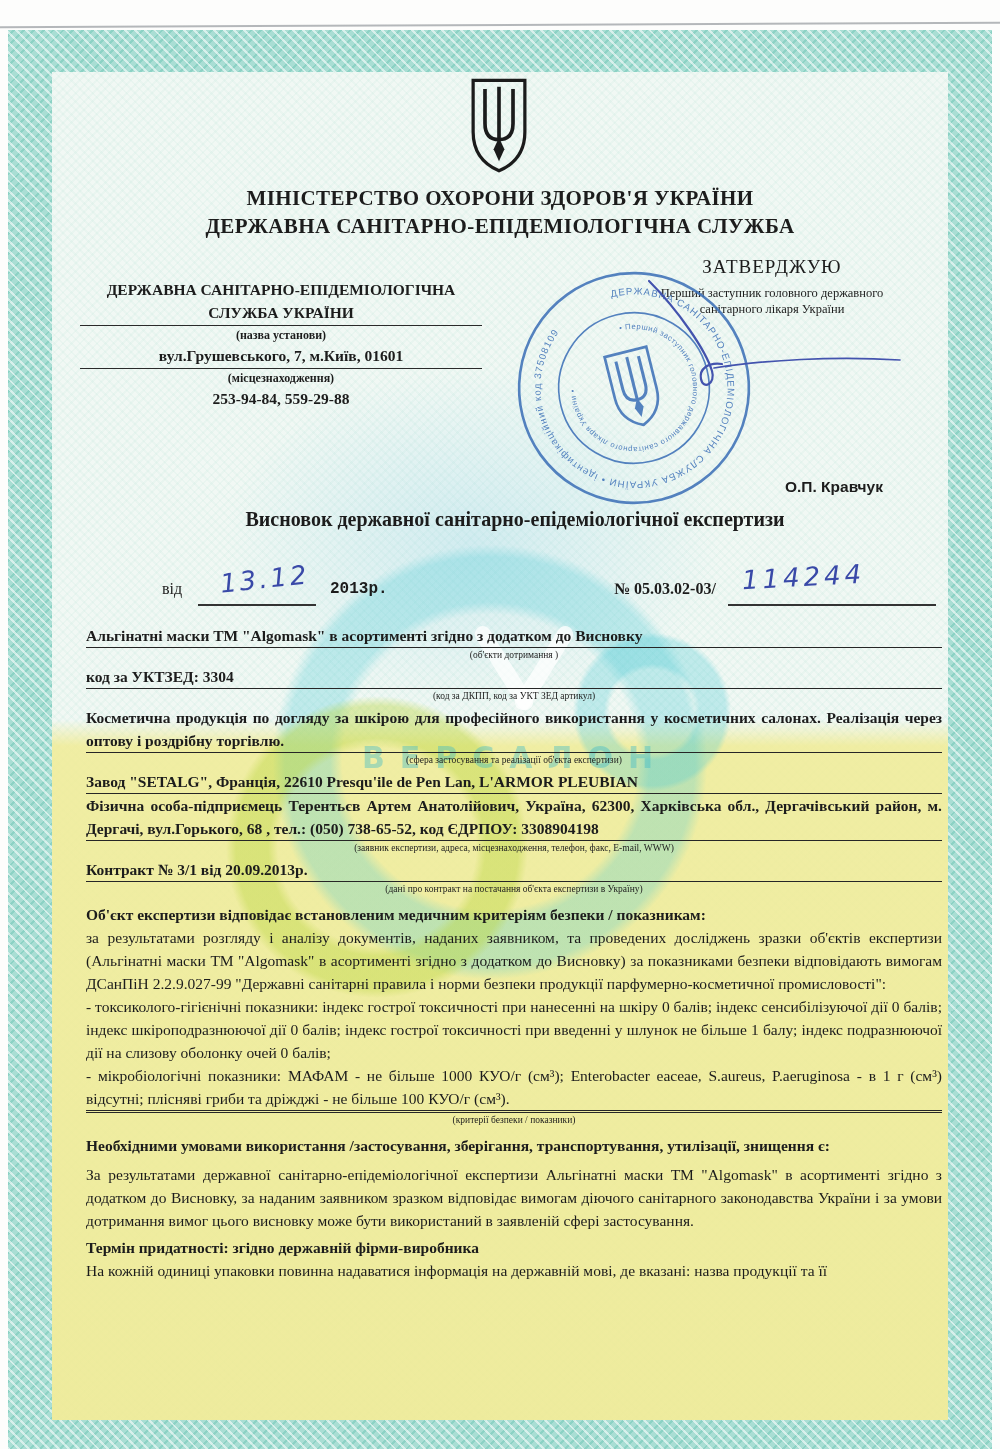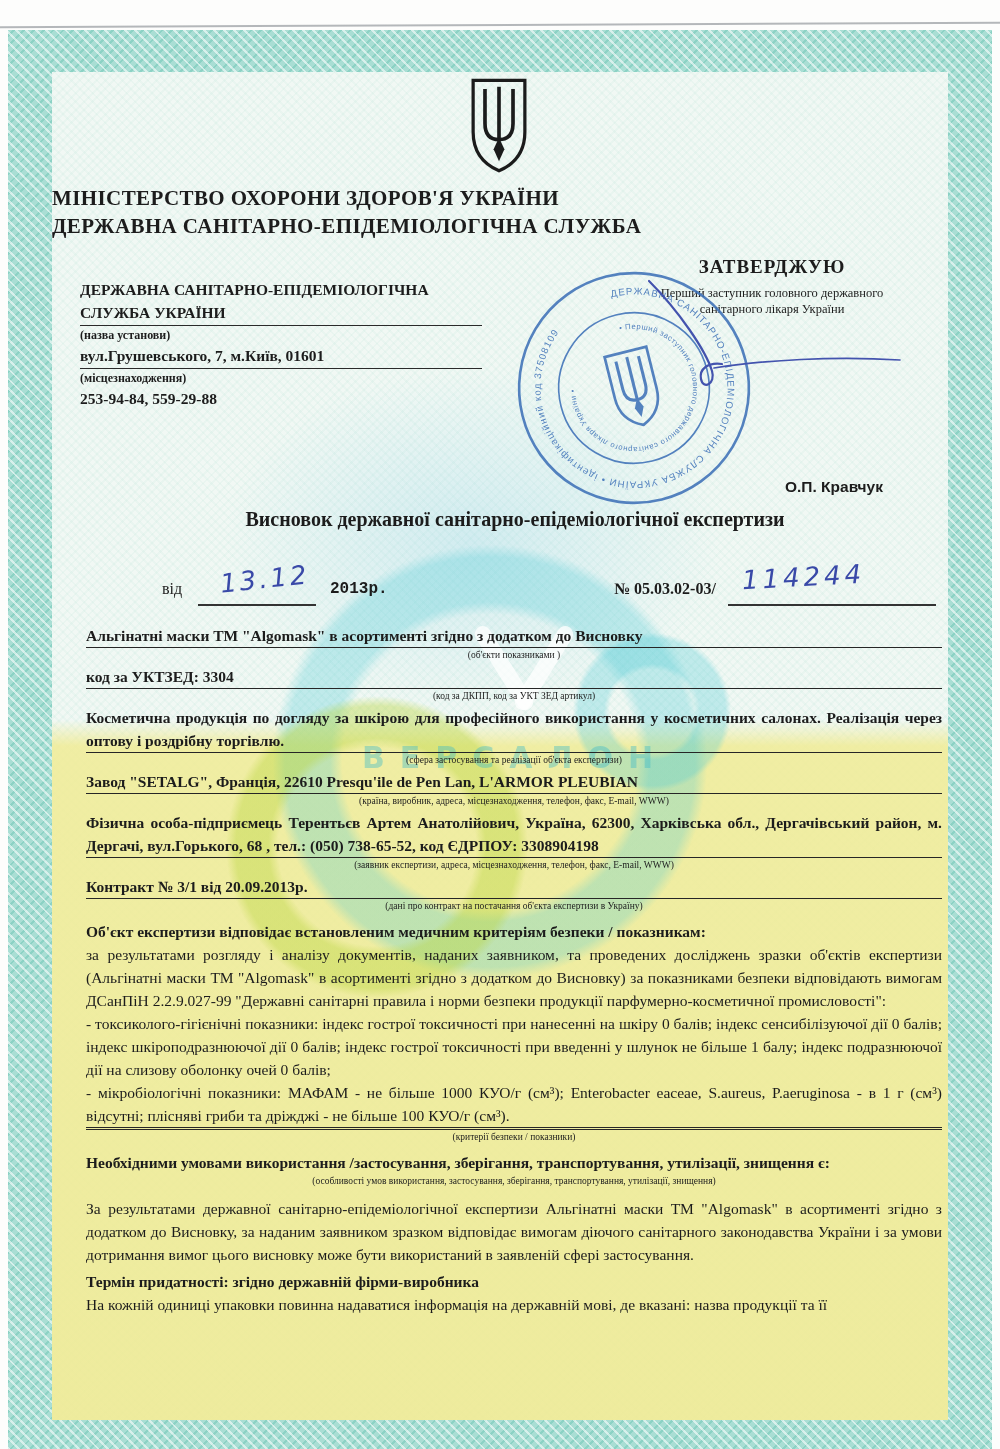--- a/index.html
+++ b/index.html
@@ -30,28 +30,28 @@
   .wm-ring-yellow { left:150px; top:600px; width:350px; height:350px; border-radius:50%;
           background:radial-gradient(circle, transparent 0 40%, rgba(186,214,66,.42) 44% 57%, transparent 61%); }
   .wm-bird { left:398px; top:548px; width:150px; height:110px; }
   .wm-bird .b1,.wm-bird .b2 { position:absolute; top:0; width:16px; height:96px; background:rgba(255,255,255,.75); border-radius:8px; }
   .wm-bird .b1 { left:46px; transform:rotate(-32deg); }
   .wm-bird .b2 { left:86px; transform:rotate(32deg); }
   .wm-text { left:228px; top:668px; width:470px; text-align:center; font-family:"DejaVu Sans", sans-serif;
           font-size:30px; font-weight:bold; letter-spacing:15px; color:rgba(58,186,200,.40); }
   
   .emblem { position:absolute; left:414px; top:4px; }
-  .ministry { position:absolute; left:0; top:112px; width:100%; 
+  .ministry { position:absolute; left:0; top:112px; width:100%; text-align:center;
           font-weight:bold; font-size:21px; line-height:28px; letter-spacing:.4px; }
-  .issuer { position:absolute; left:28px; top:206px; width:402px; text-align:left;
+  .issuer { position:absolute; left:28px; top:206px; width:402px; text-align:center;
           font-weight:bold; font-size:15.5px; line-height:23px; }
   .u-line { border-bottom:1.6px solid #2a2a2a; padding-bottom:1px; }
   .cap { font-size:12px; font-weight:bold; line-height:14px; padding:2px 0 2px; }
   .approve { position:absolute; left:540px; top:184px; width:360px; text-align:center; }
-  .approve-label { font-size:19px; font-weight:bold; letter-spacing:1px; }
+  .approve-label { font-size:19px; font-weight:normal; letter-spacing:1px; }
   .approve-title { font-size:12.5px; line-height:16px; margin-top:7px; }
   .approver-name { position:absolute; left:733px; top:362px; font-size:15.5px; font-weight:bold; font-family:"Liberation Sans", sans-serif;margin-top:44px; }
   .stamp-wrap { position:absolute; left:460px; top:194px; width:244px; height:244px; transform:rotate(-14deg); opacity:.88; }
   .signature { position:absolute; left:552px; top:204px; width:310px; height:150px; }
   
   .doc-title { position:absolute; left:0; top:436px; width:100%; text-align:center; font-size:20px; font-weight:bold;margin-left:15px; }
   .dateline { position:absolute; left:0; top:500px; width:100%; height:60px; font-size:16px; }
   .dl-from { position:absolute; left:110px; top:8px; }
   .hand { font-family:"DejaVu Sans", sans-serif; font-style:italic; color:#3949a8; }
   .hand-date { position:absolute; left:168px; top:-8px; font-size:26px; letter-spacing:3px; transform:rotate(-6deg); }
@@ -160,44 +160,42 @@
       <span class="hand hand-date">13.12</span>
       <span class="dl-u1"></span>
       <span class="dl-year">2013р.</span>
       <span class="dl-no">№ 05.03.02-03/</span>
       <span class="hand hand-no">114244</span>
       <span class="dl-u2"></span>
     </div>
 
     <div class="content">
       <div class="frow">Альгінатні маски ТМ "Algomask" в асортименті згідно з додатком до Висновку</div>
-      <div class="fcap">(об'єкти показниками )</div>
+      <div class="fcap">(об'єкти дотримання )</div>
 
       <div class="frow">код за УКТЗЕД: 3304</div>
       <div class="fcap">(код за ДКПП, код за УКТ ЗЕД артикул)</div>
 
       <div class="frow just">Косметична продукція по догляду за шкірою для професійного використання у косметичних салонах. Реалізація через оптову і роздрібну торгівлю.</div>
       <div class="fcap">(сфера застосування та реалізації об'єкта експертизи)</div>
 
       <div class="frow">Завод "SETALG", Франція, 22610 Presqu'ile de Pen Lan, L'ARMOR PLEUBIAN</div>
-      <div class="fcap">(країна, виробник, адреса,  місцезнаходження,  телефон, факс, E-mail, WWW)</div>
 
       <div class="frow just">Фізична особа-підприємець Терентьєв Артем Анатолійович, Україна, 62300, Харківська обл., Дергачівський район, м. Дергачі, вул.Горького, 68 , тел.: (050) 738-65-52, код ЄДРПОУ: 3308904198</div>
       <div class="fcap">(заявник експертизи, адреса,  місцезнаходження,  телефон, факс, E-mail, WWW)</div>
 
       <div class="frow">Контракт № 3/1 від 20.09.2013р.</div>
       <div class="fcap">(дані про контракт на постачання об'єкта експертизи в Україну)</div>
 
       <div class="bold-h mt4">Об'єкт експертизи  відповідає  встановленим  медичним критеріям безпеки / показникам:</div>
       <div class="just">за результатами розгляду і аналізу документів, наданих заявником, та проведених досліджень зразки об'єктів експертизи (Альгінатні маски ТМ "Algomask" в асортименті згідно з додатком до Висновку) за показниками безпеки відповідають вимогам ДСанПіН 2.2.9.027-99 "Державні санітарні правила і норми безпеки продукції парфумерно-косметичної промисловості":</div>
       <div class="just">- токсиколого-гігієнічні показники: індекс гострої токсичності при нанесенні на шкіру 0 балів;  індекс сенсибілізуючої дії 0 балів;  індекс шкіроподразнюючої дії  0 балів;  індекс гострої токсичності при введенні у шлунок не більше 1 балу;  індекс подразнюючої дії на слизову оболонку очей 0 балів;</div>
       <div class="just dbl">- мікробіологічні показники: МАФАМ - не більше 1000 КУО/г (см³);  Enterobacter eaceae, S.aureus, P.aeruginosa - в 1 г (см³) відсутні;  плісняві гриби та дріжджі - не більше 100 КУО/г (см³).</div>
       <div class="fcap">(критерії безпеки / показники)</div>
 
       <div class="bold-h mt4">Необхідними умовами  використання /застосування, зберігання, транспортування, утилізації, знищення є:</div>
-      <div class="fcap">(особливості умов використання,  застосування, зберігання, транспортування, утилізації, знищення)</div>
 
       <div class="just mt6">За результатами державної санітарно-епідеміологічної експертизи Альгінатні маски ТМ "Algomask" в асортименті згідно з додатком до Висновку,  за наданим заявником зразком відповідає вимогам діючого санітарного законодавства України і за умови дотримання вимог цього висновку  може бути використаний в заявленій сфері застосування.</div>
       <div class="bold-h mt4">Термін придатності: згідно державній фірми-виробника</div>
       <div>На кожній одиниці упаковки повинна надаватися інформація на державній мові, де вказані: назва продукції та її</div>
     </div>
   </div>
 </div>
 
 </body></html>

